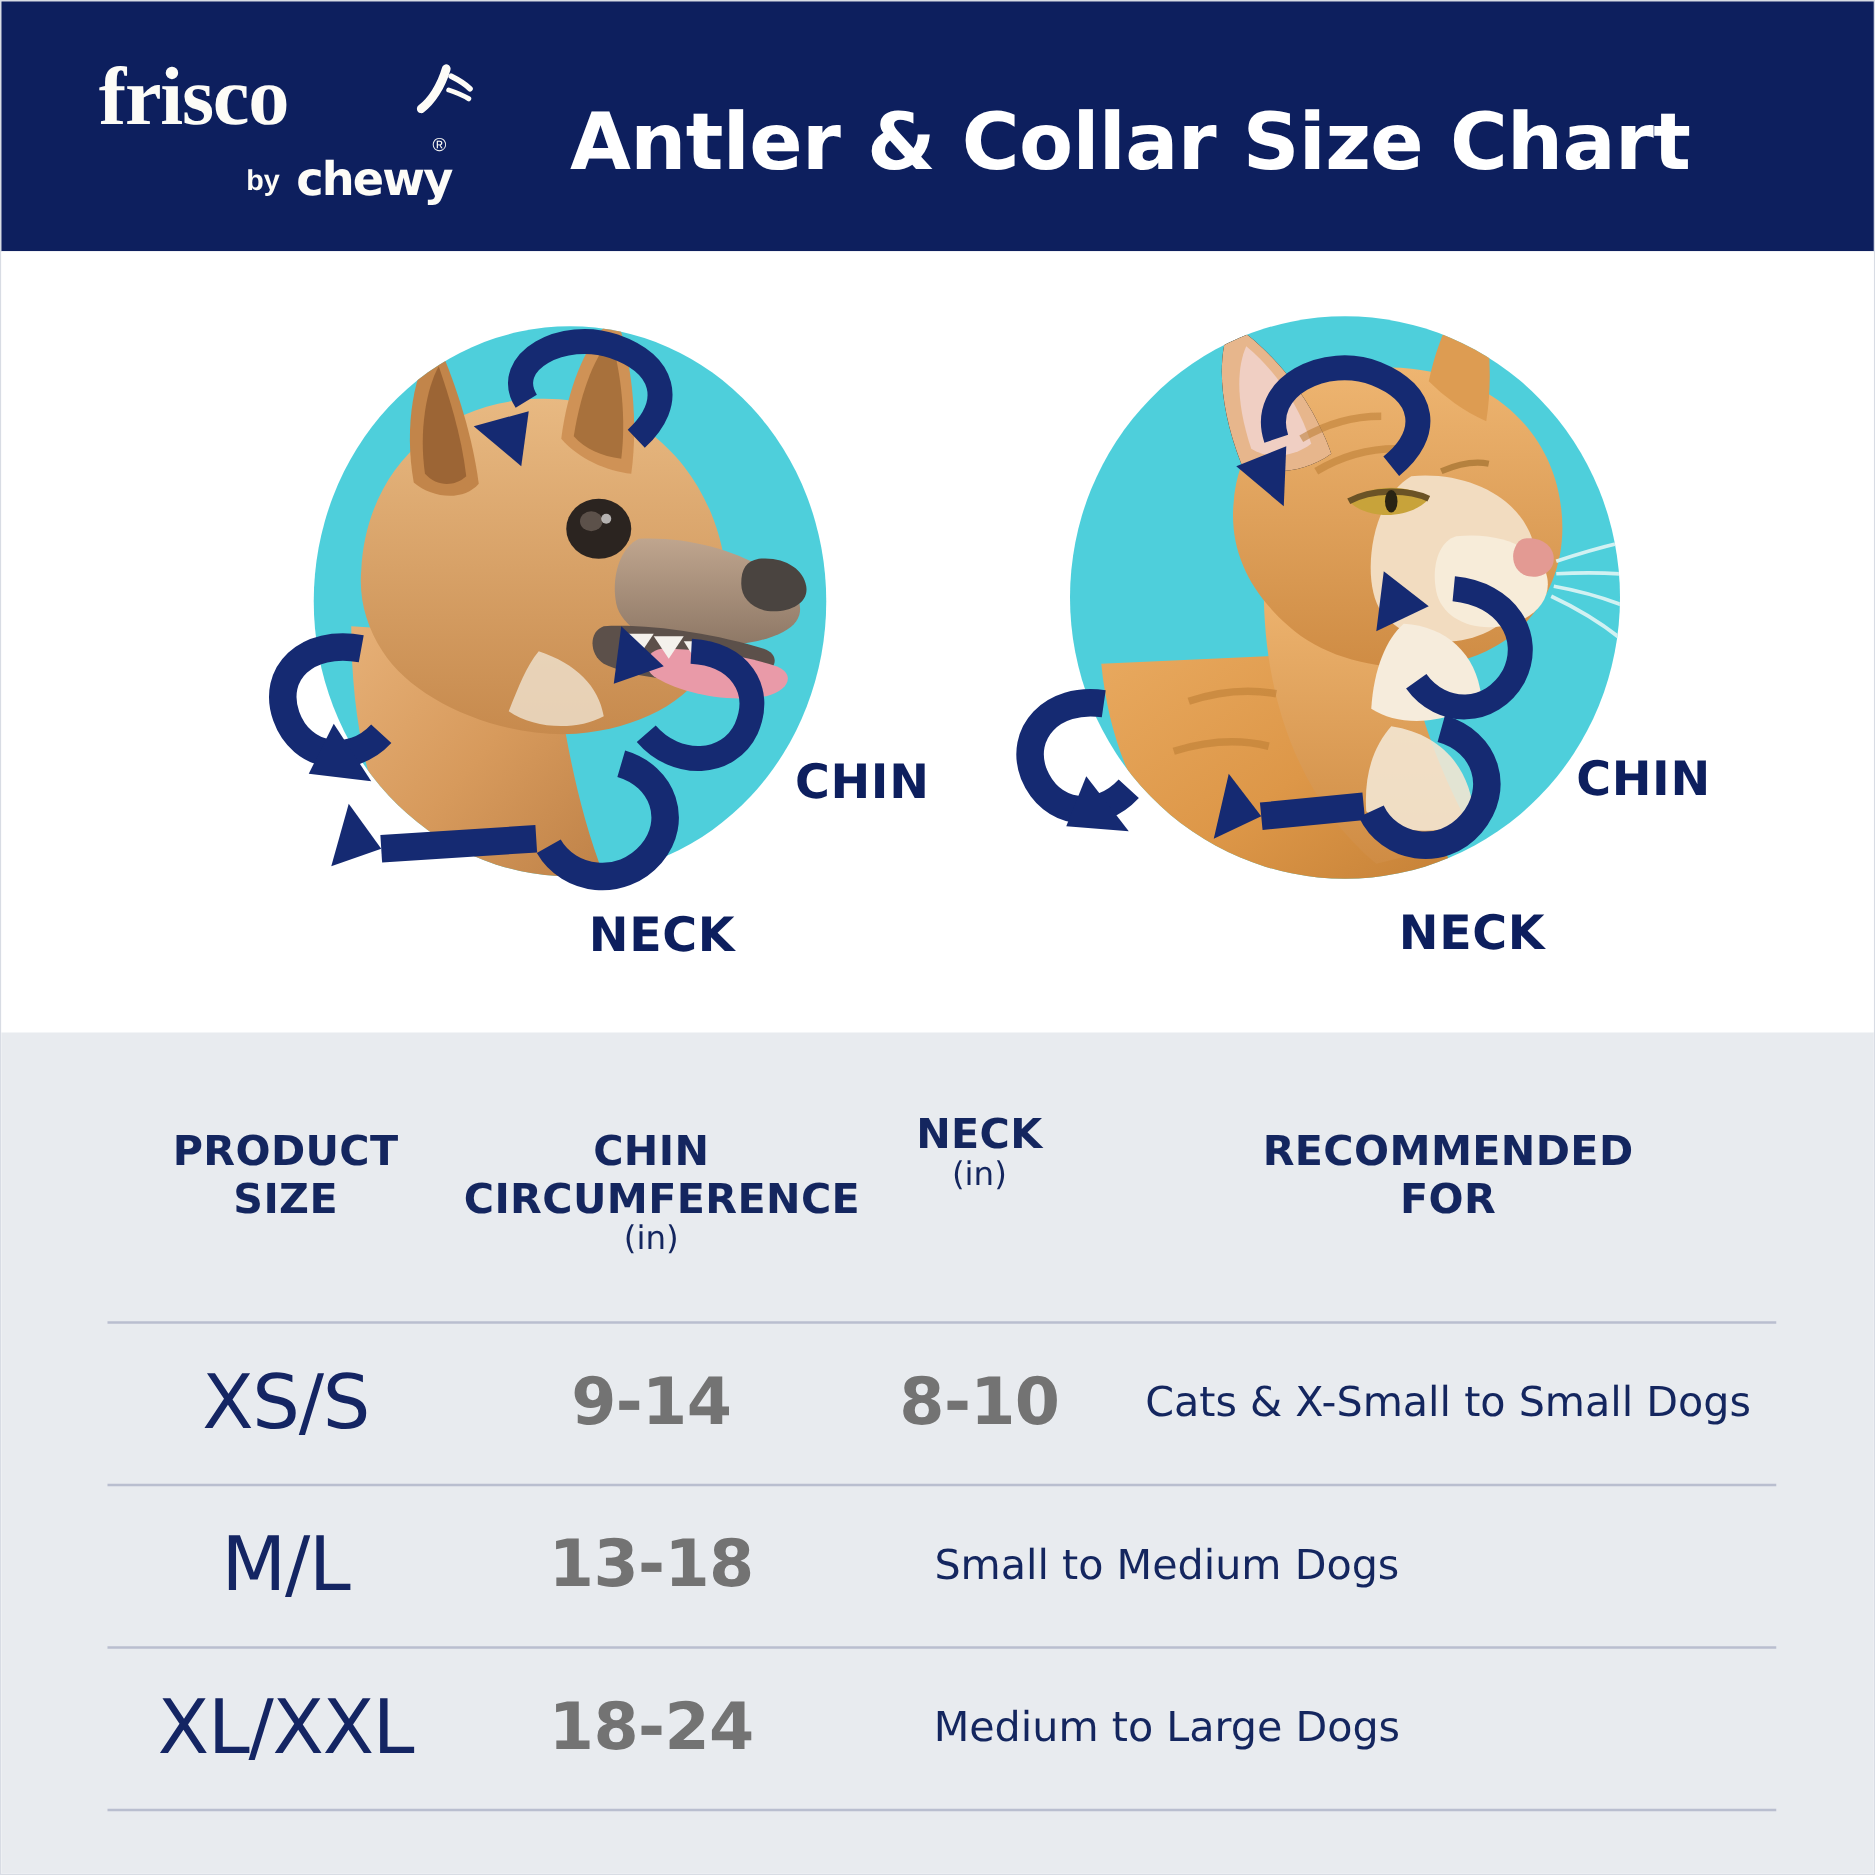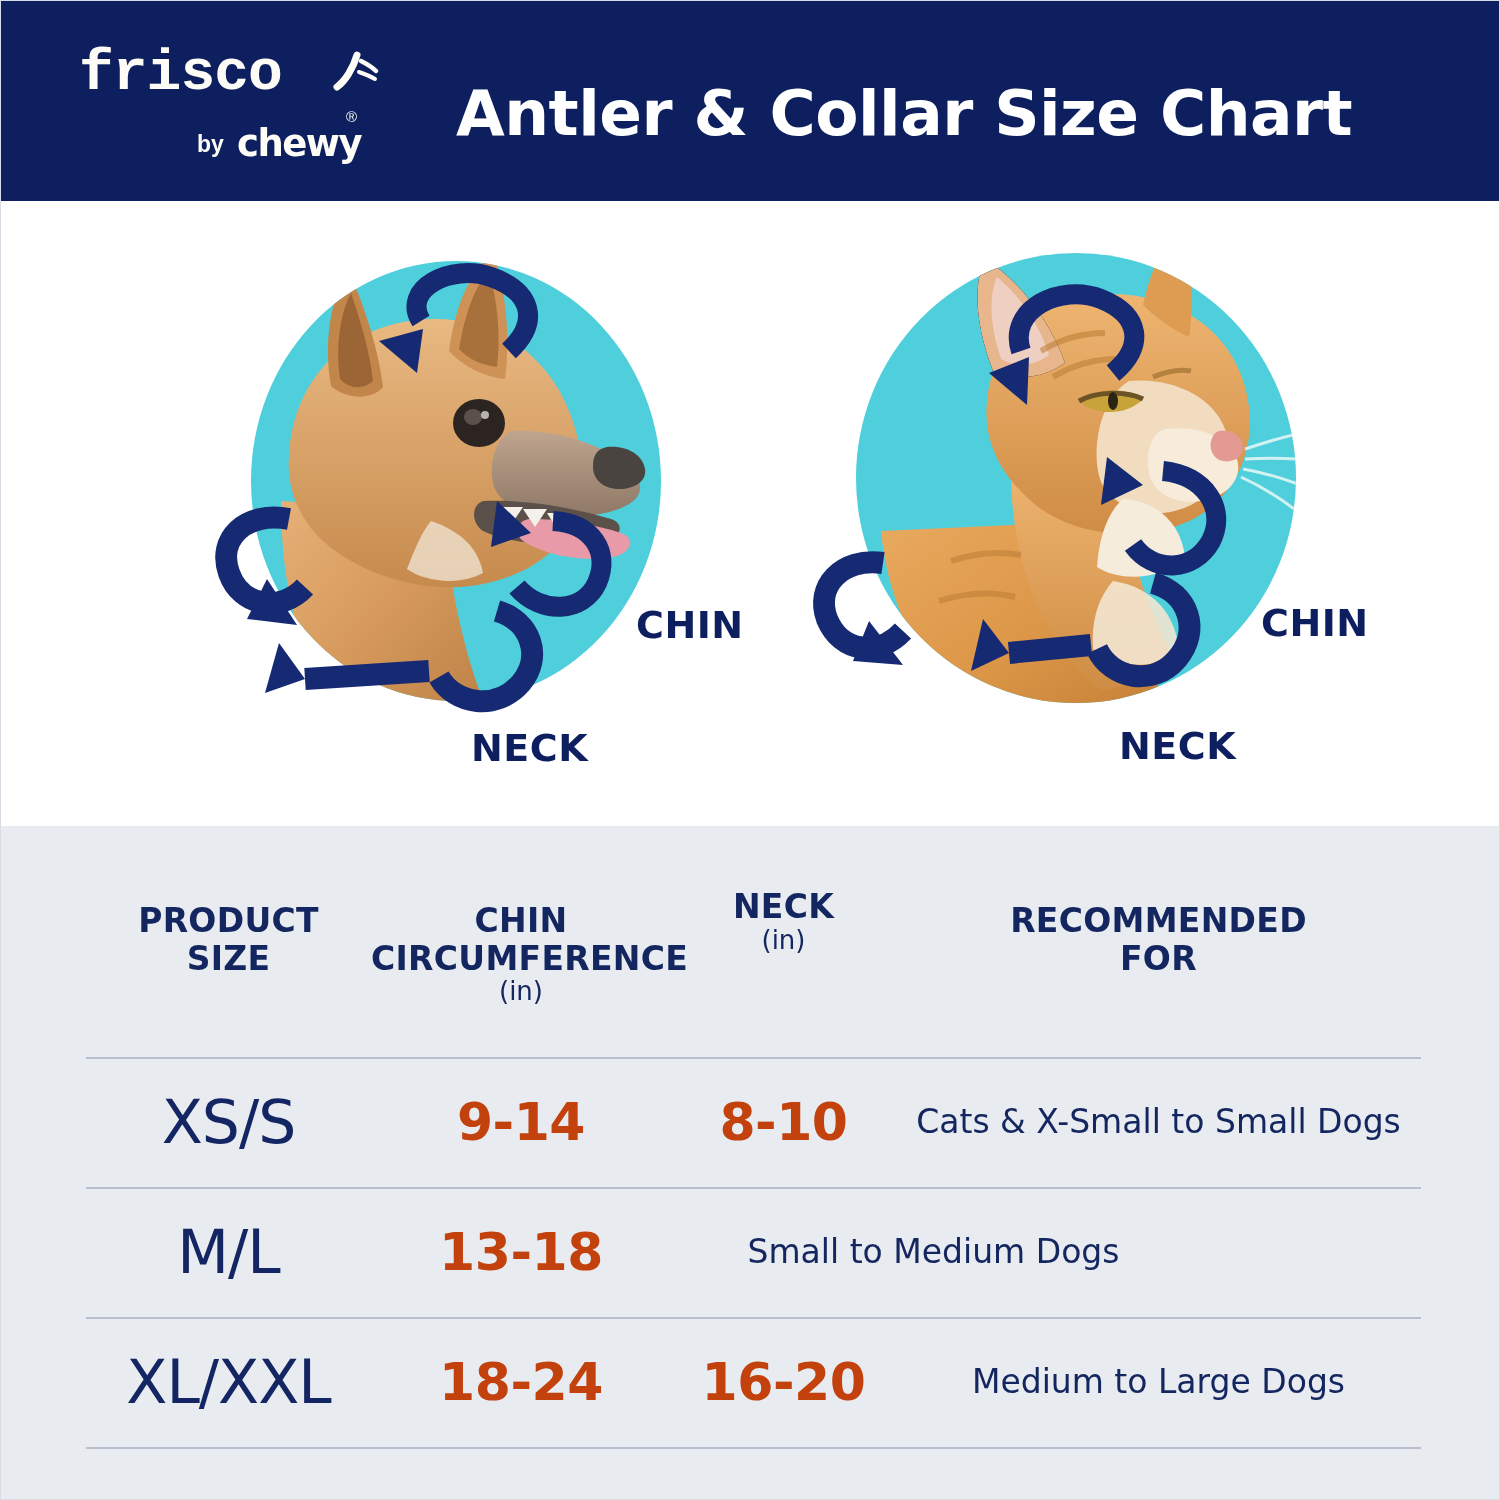--- a/index.html
+++ b/index.html
@@ -35,23 +35,23 @@
     position: absolute;
     left: 78px;
     top: 44px;
     width: 300px;
     height: 118px;
   }
   .logo-frisco {
     position: absolute;
     left: 0;
     top: 0;
-    font-family: Liberation Mono, monospace;
-    font-weight: 700;
-    font-size: 58px;
+    font-family: Liberation Serif, serif;
+    font-weight: 700;
+    font-size: 66px;
     letter-spacing: -1px;
     color: #fdfcf7;
     line-height: 1;
   }
   .logo-reg {
     position: absolute;
     left: 267px;
     top: 64px;
     font-family: "Liberation Sans", sans-serif;
     font-size: 15px;
@@ -213,21 +213,21 @@
     font-size: 60px;
     letter-spacing: -1px;
     color: #142563;
   }
   .trow.body .c-chin,
   .trow.body .c-neck {
     font-family: "DejaVu Sans", sans-serif;
     font-weight: 700;
     font-size: 52px;
     letter-spacing: -0.5px;
-    color: #c2410c;
+    color: #737373;
   }
   .trow.body .c-rec {
     font-family: "DejaVu Sans", sans-serif;
     font-weight: 400;
     font-size: 33px;
     line-height: 1.22;
     color: #14265f;
   }
 
   .divider {
@@ -471,21 +471,20 @@
 
       <div class="trow body">
         <div class="tcell c-size">M/L</div>
         <div class="tcell c-chin">13-18</div>
         <div class="tcell c-rec">Small to Medium Dogs</div>
       </div>
 
       <div class="trow body">
         <div class="tcell c-size">XL/XXL</div>
         <div class="tcell c-chin">18-24</div>
-        <div class="tcell c-neck">16-20</div>
         <div class="tcell c-rec">Medium to Large Dogs</div>
       </div>
 
       <div class="divider d0"></div>
       <div class="divider d1"></div>
       <div class="divider d2"></div>
       <div class="divider d3"></div>
     </div>
   </div>
 

